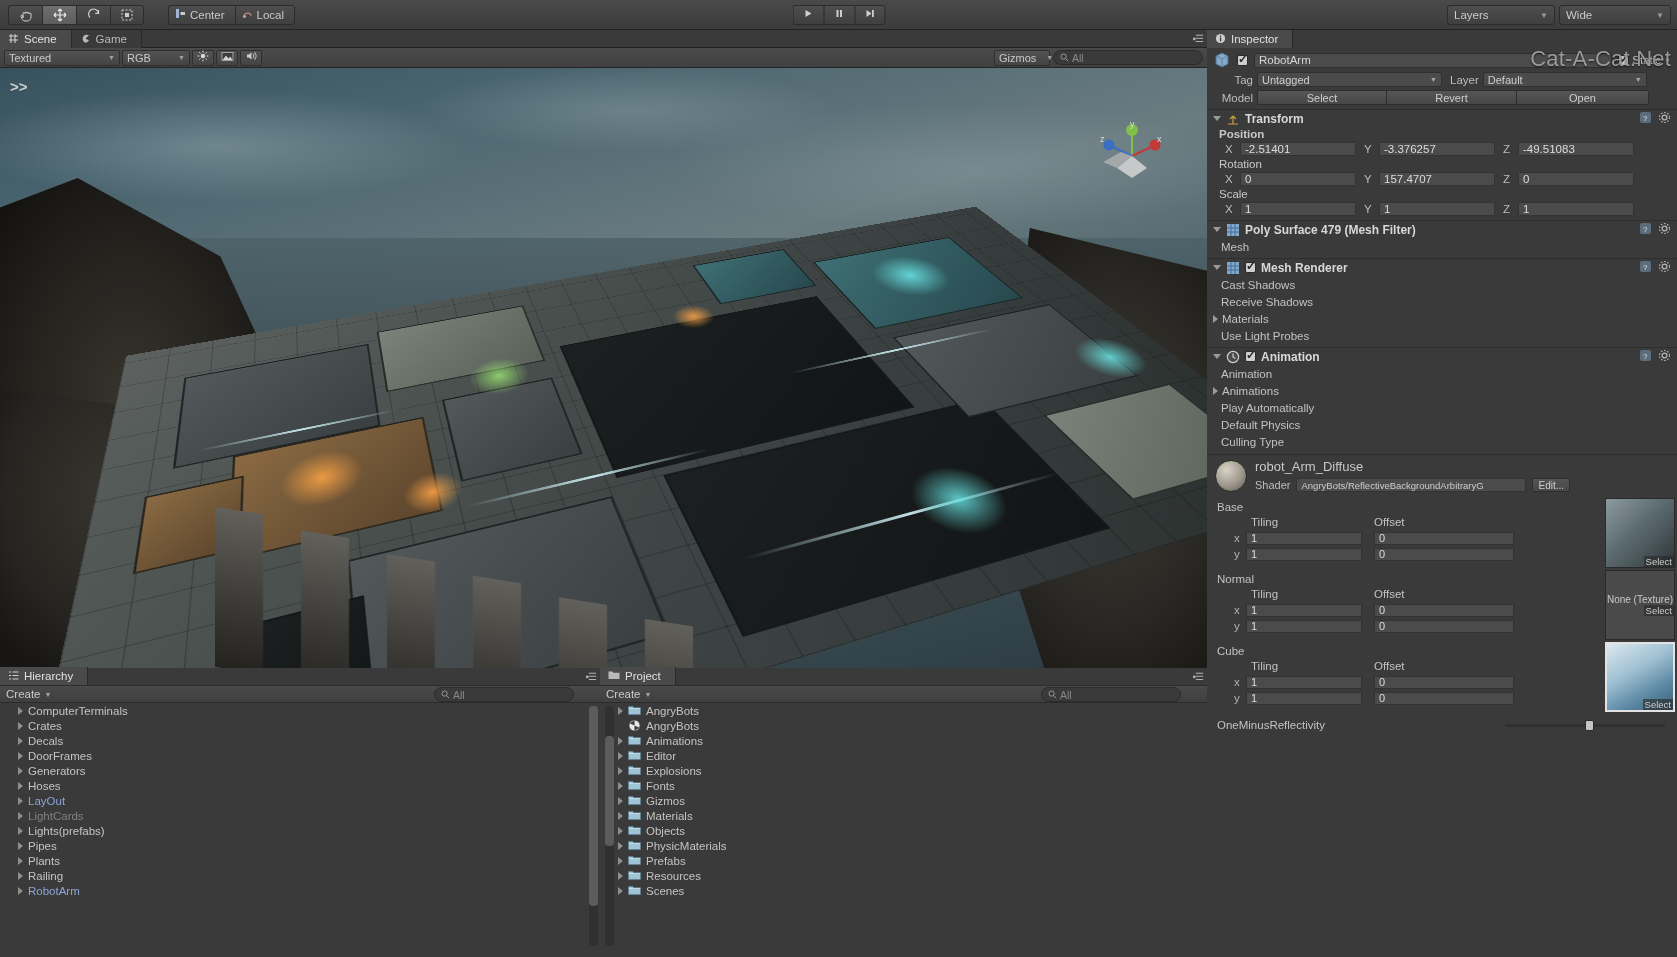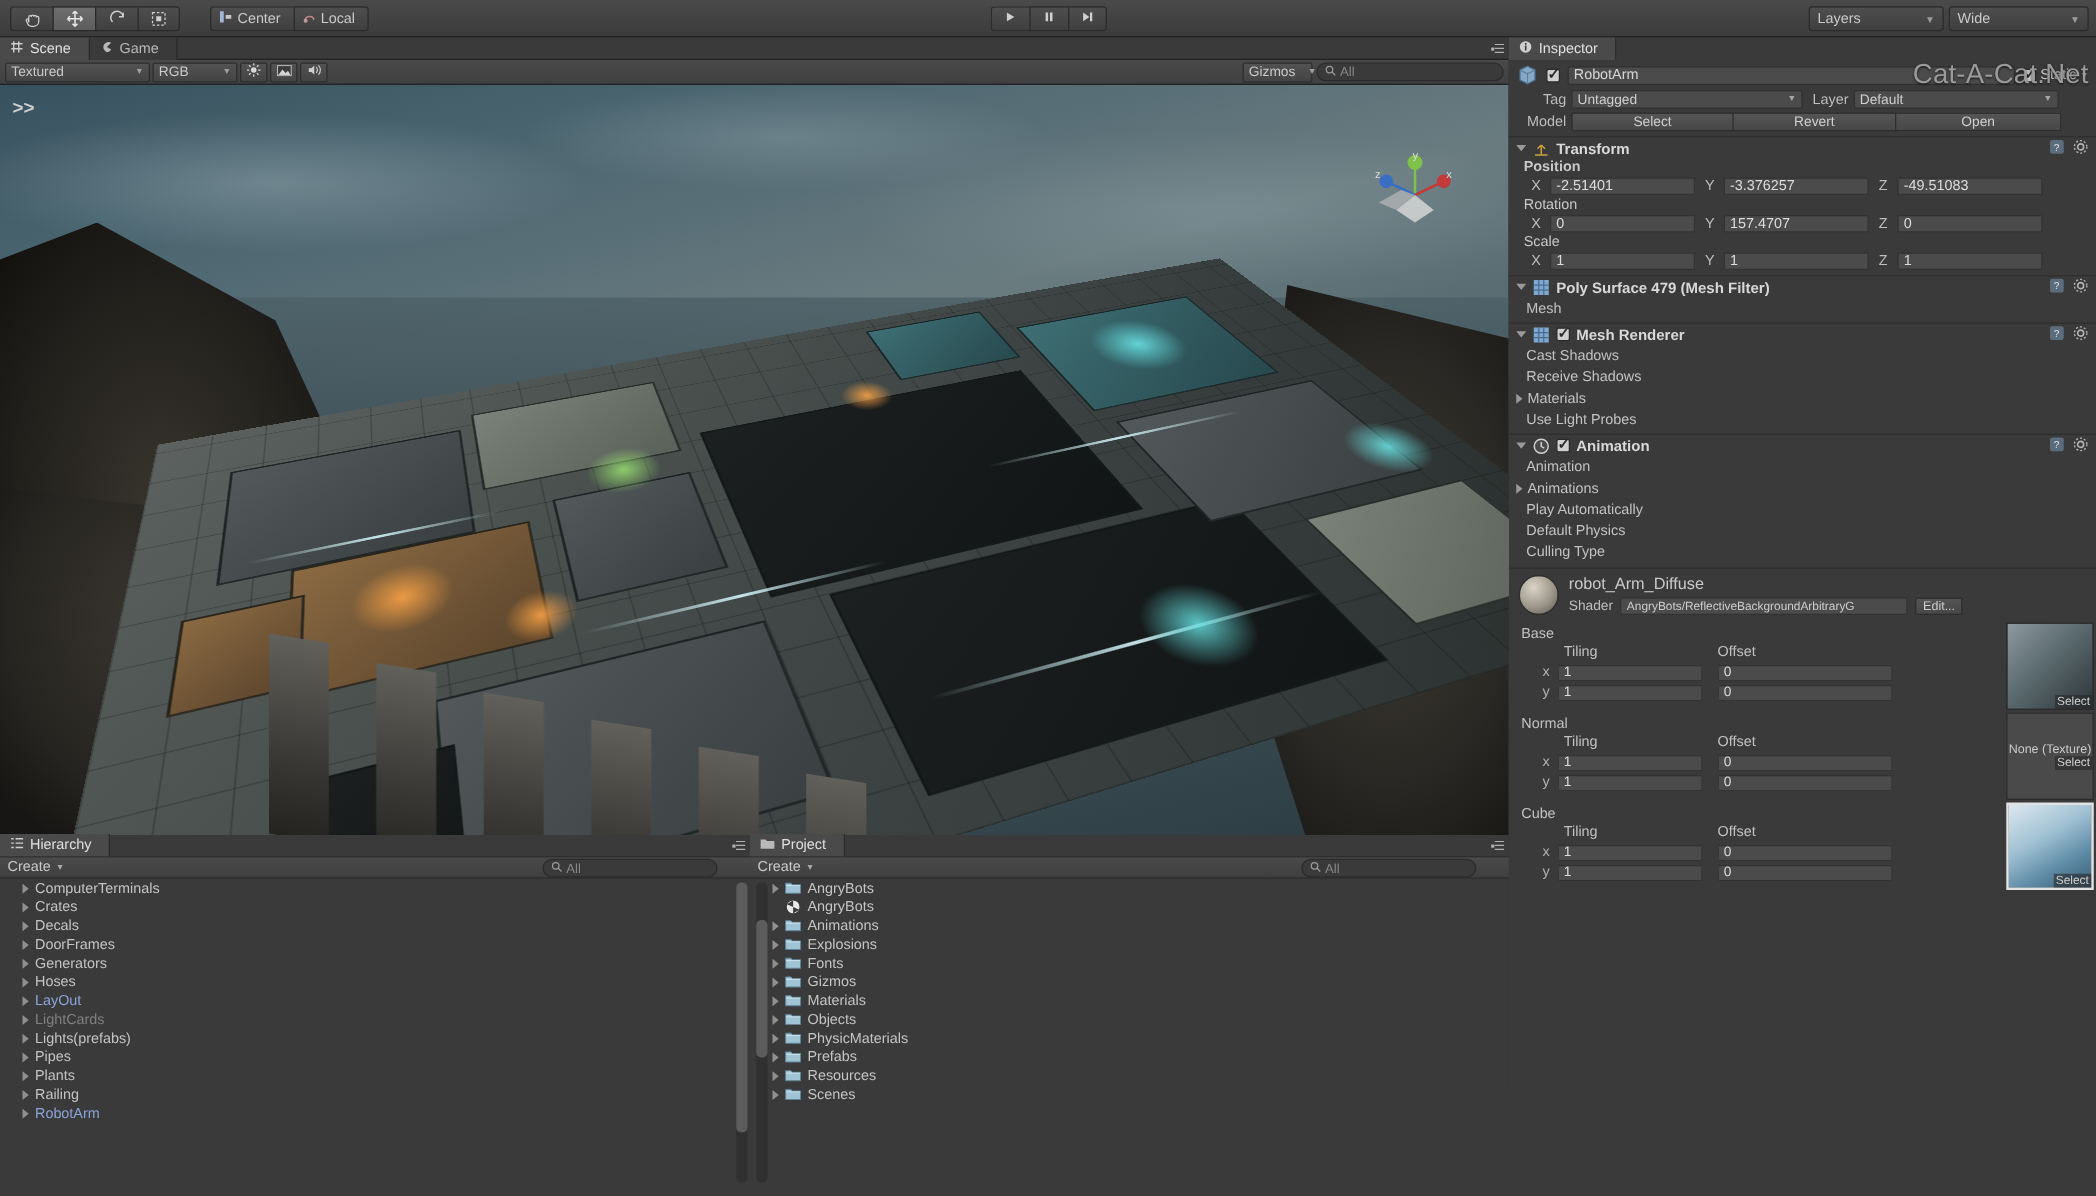--- a/index.html
+++ b/index.html
@@ -829,20 +829,26 @@
         <div class="tiling-row">
           <span class="ax">y</span>
           <span class="tf">1</span>
           <span class="of">0</span>
         </div>
         <div class="tex-preview" style="top:0px;border:2px solid #e2e2e2;background:linear-gradient(150deg,#dce8ef,#9fc0d2 40%,#5e8ba6 70%,#3a5d73);">
           <span class="select-tag">Select</span>
         </div>
       </div>
 
+      <div class="slider-row" style="position:relative;margin-top:10px">
+        <span>OneMinusReflectivity</span>
+        <span class="slider-track">
+          <span class="slider-knob" style="left:80px"></span>
+        </span>
+      </div>
     </div>
   </div>
 
   <div class="hierarchy">
     <div class="pane-tabrow">
       <div class="tab active">
         <span>
           <svg width="11" height="11" viewBox="0 0 11 11">
               <path d="M1 2h2M4.5 2h6M1 5.5h2M4.5 5.5h6M1 9h2M4.5 9h6" stroke="#cfcfcf" stroke-width="1.1"></path>
             </svg>
@@ -983,20 +989,28 @@
               <path d="M.8 3.5h11.4" stroke="#d6e8f0" stroke-width=".7"></path>
             </svg></span>
           <span>Animations</span>
         </div>
         <div class="tree-item">
           <span class="tw"></span>
           <span class="folder-ico"><svg width="13" height="11" viewBox="0 0 13 11">
               <path d="M.5 1.5h4.3l1 1.3h6.7V9.6H.5z" fill="#9fc4d6" stroke="#5f8296" stroke-width=".8"></path>
               <path d="M.8 3.5h11.4" stroke="#d6e8f0" stroke-width=".7"></path>
             </svg></span>
+          <span>Editor</span>
+        </div>
+        <div class="tree-item">
+          <span class="tw"></span>
+          <span class="folder-ico"><svg width="13" height="11" viewBox="0 0 13 11">
+              <path d="M.5 1.5h4.3l1 1.3h6.7V9.6H.5z" fill="#9fc4d6" stroke="#5f8296" stroke-width=".8"></path>
+              <path d="M.8 3.5h11.4" stroke="#d6e8f0" stroke-width=".7"></path>
+            </svg></span>
           <span>Explosions</span>
         </div>
         <div class="tree-item">
           <span class="tw"></span>
           <span class="folder-ico"><svg width="13" height="11" viewBox="0 0 13 11">
               <path d="M.5 1.5h4.3l1 1.3h6.7V9.6H.5z" fill="#9fc4d6" stroke="#5f8296" stroke-width=".8"></path>
               <path d="M.8 3.5h11.4" stroke="#d6e8f0" stroke-width=".7"></path>
             </svg></span>
           <span>Fonts</span>
         </div>

